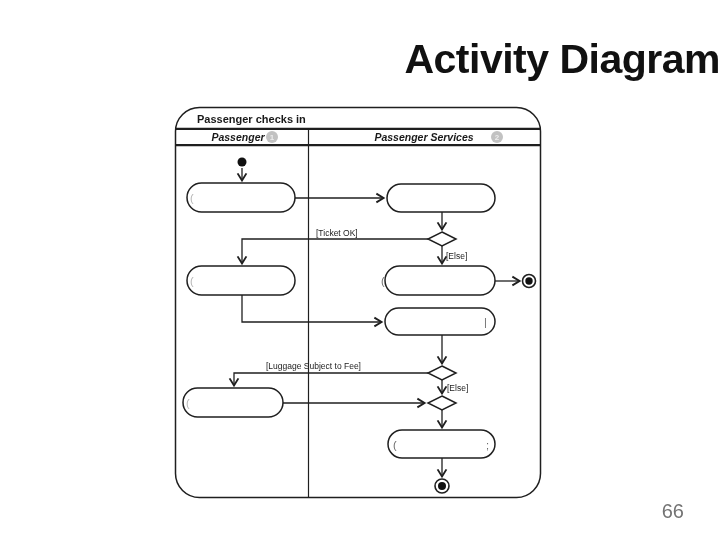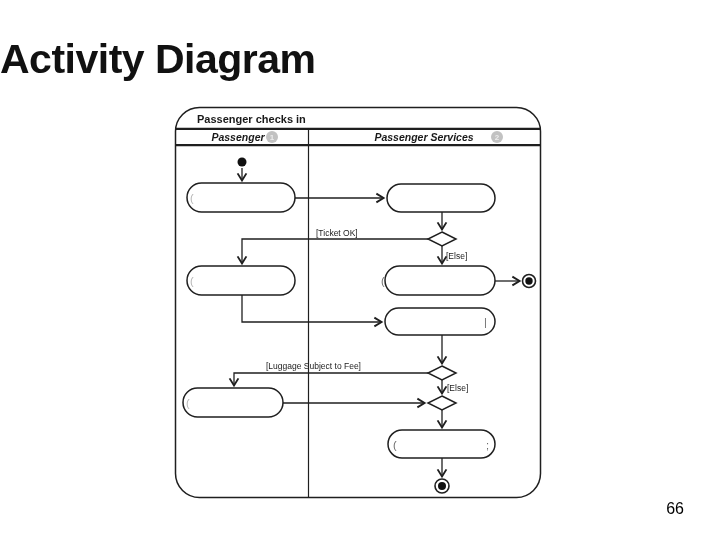--- a/index.html
+++ b/index.html
@@ -1,26 +1,26 @@
 <!DOCTYPE html>
 <html><head>
 <meta charset="utf-8">
 <style>
   html,body{margin:0;padding:0;background:#fff;}
   .slide{
     position:relative;width:720px;height:540px;background:#ffffff;overflow:hidden;
     font-family:"Liberation Sans",sans-serif;
   }
   .slide-title{
-    position:absolute;top:36px;left:0;right:0;text-align:left;
+    position:absolute;top:36px;left:0;right:0;text-align:right;
     font-size:41px;font-weight:600;letter-spacing:-0.5px;color:#111;
     font-family:"Liberation Sans",sans-serif;
   }
   .page-number{
-    position:absolute;top:500px;right:36px;font-size:16px;color:#000000;
+    position:absolute;top:500px;right:36px;font-size:20px;color:#737373;
   }
   svg.diagram{position:absolute;left:0;top:0;}
   svg text{font-family:"Liberation Sans",sans-serif;fill:#1a1a1a;}
   .node{fill:#ffffff;stroke:#1f1f1f;stroke-width:1.5;}
   .ring{fill:none;stroke:#1f1f1f;stroke-width:1.6;}
   .edge{fill:none;stroke:#1f1f1f;stroke-width:1.3;marker-end:url(#arw);}
   .thick{stroke:#1f1f1f;stroke-width:2.2;}
   .thin{stroke:#1f1f1f;stroke-width:1.2;}
   .frame-title{font-size:11px;font-weight:bold;}
   .lane-label{font-size:10.5px;font-weight:bold;font-style:italic;text-anchor:middle;}

